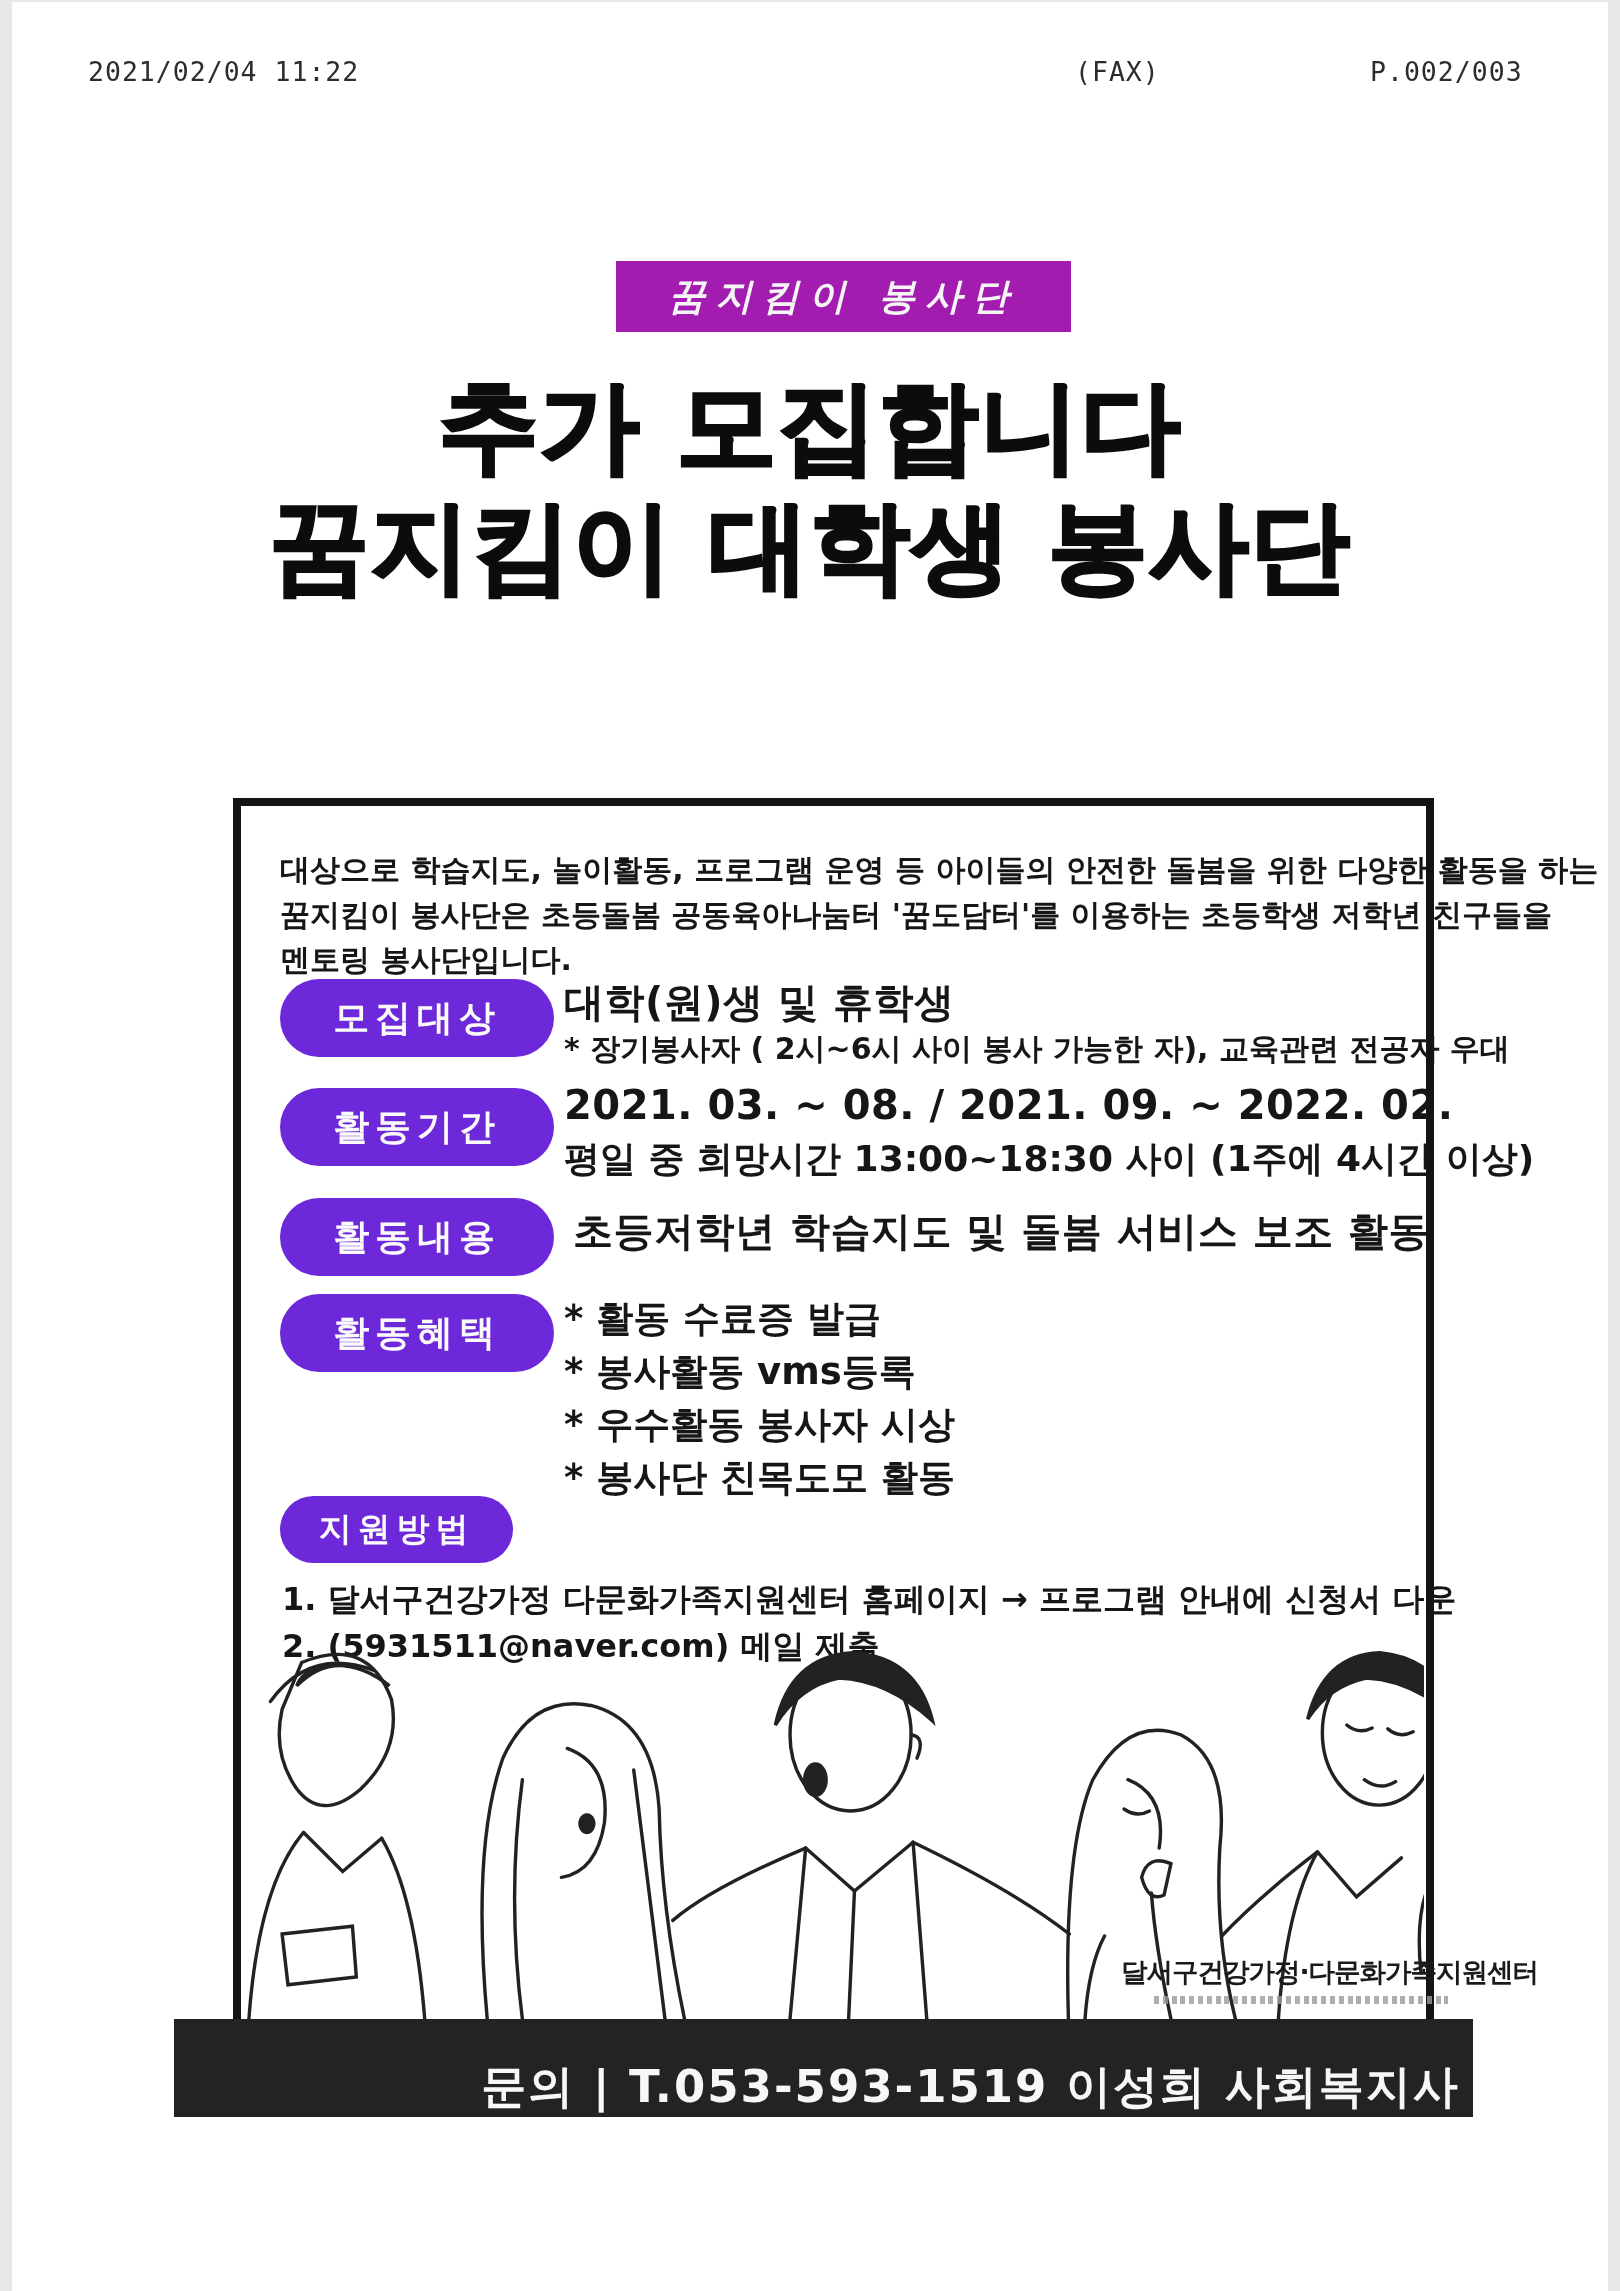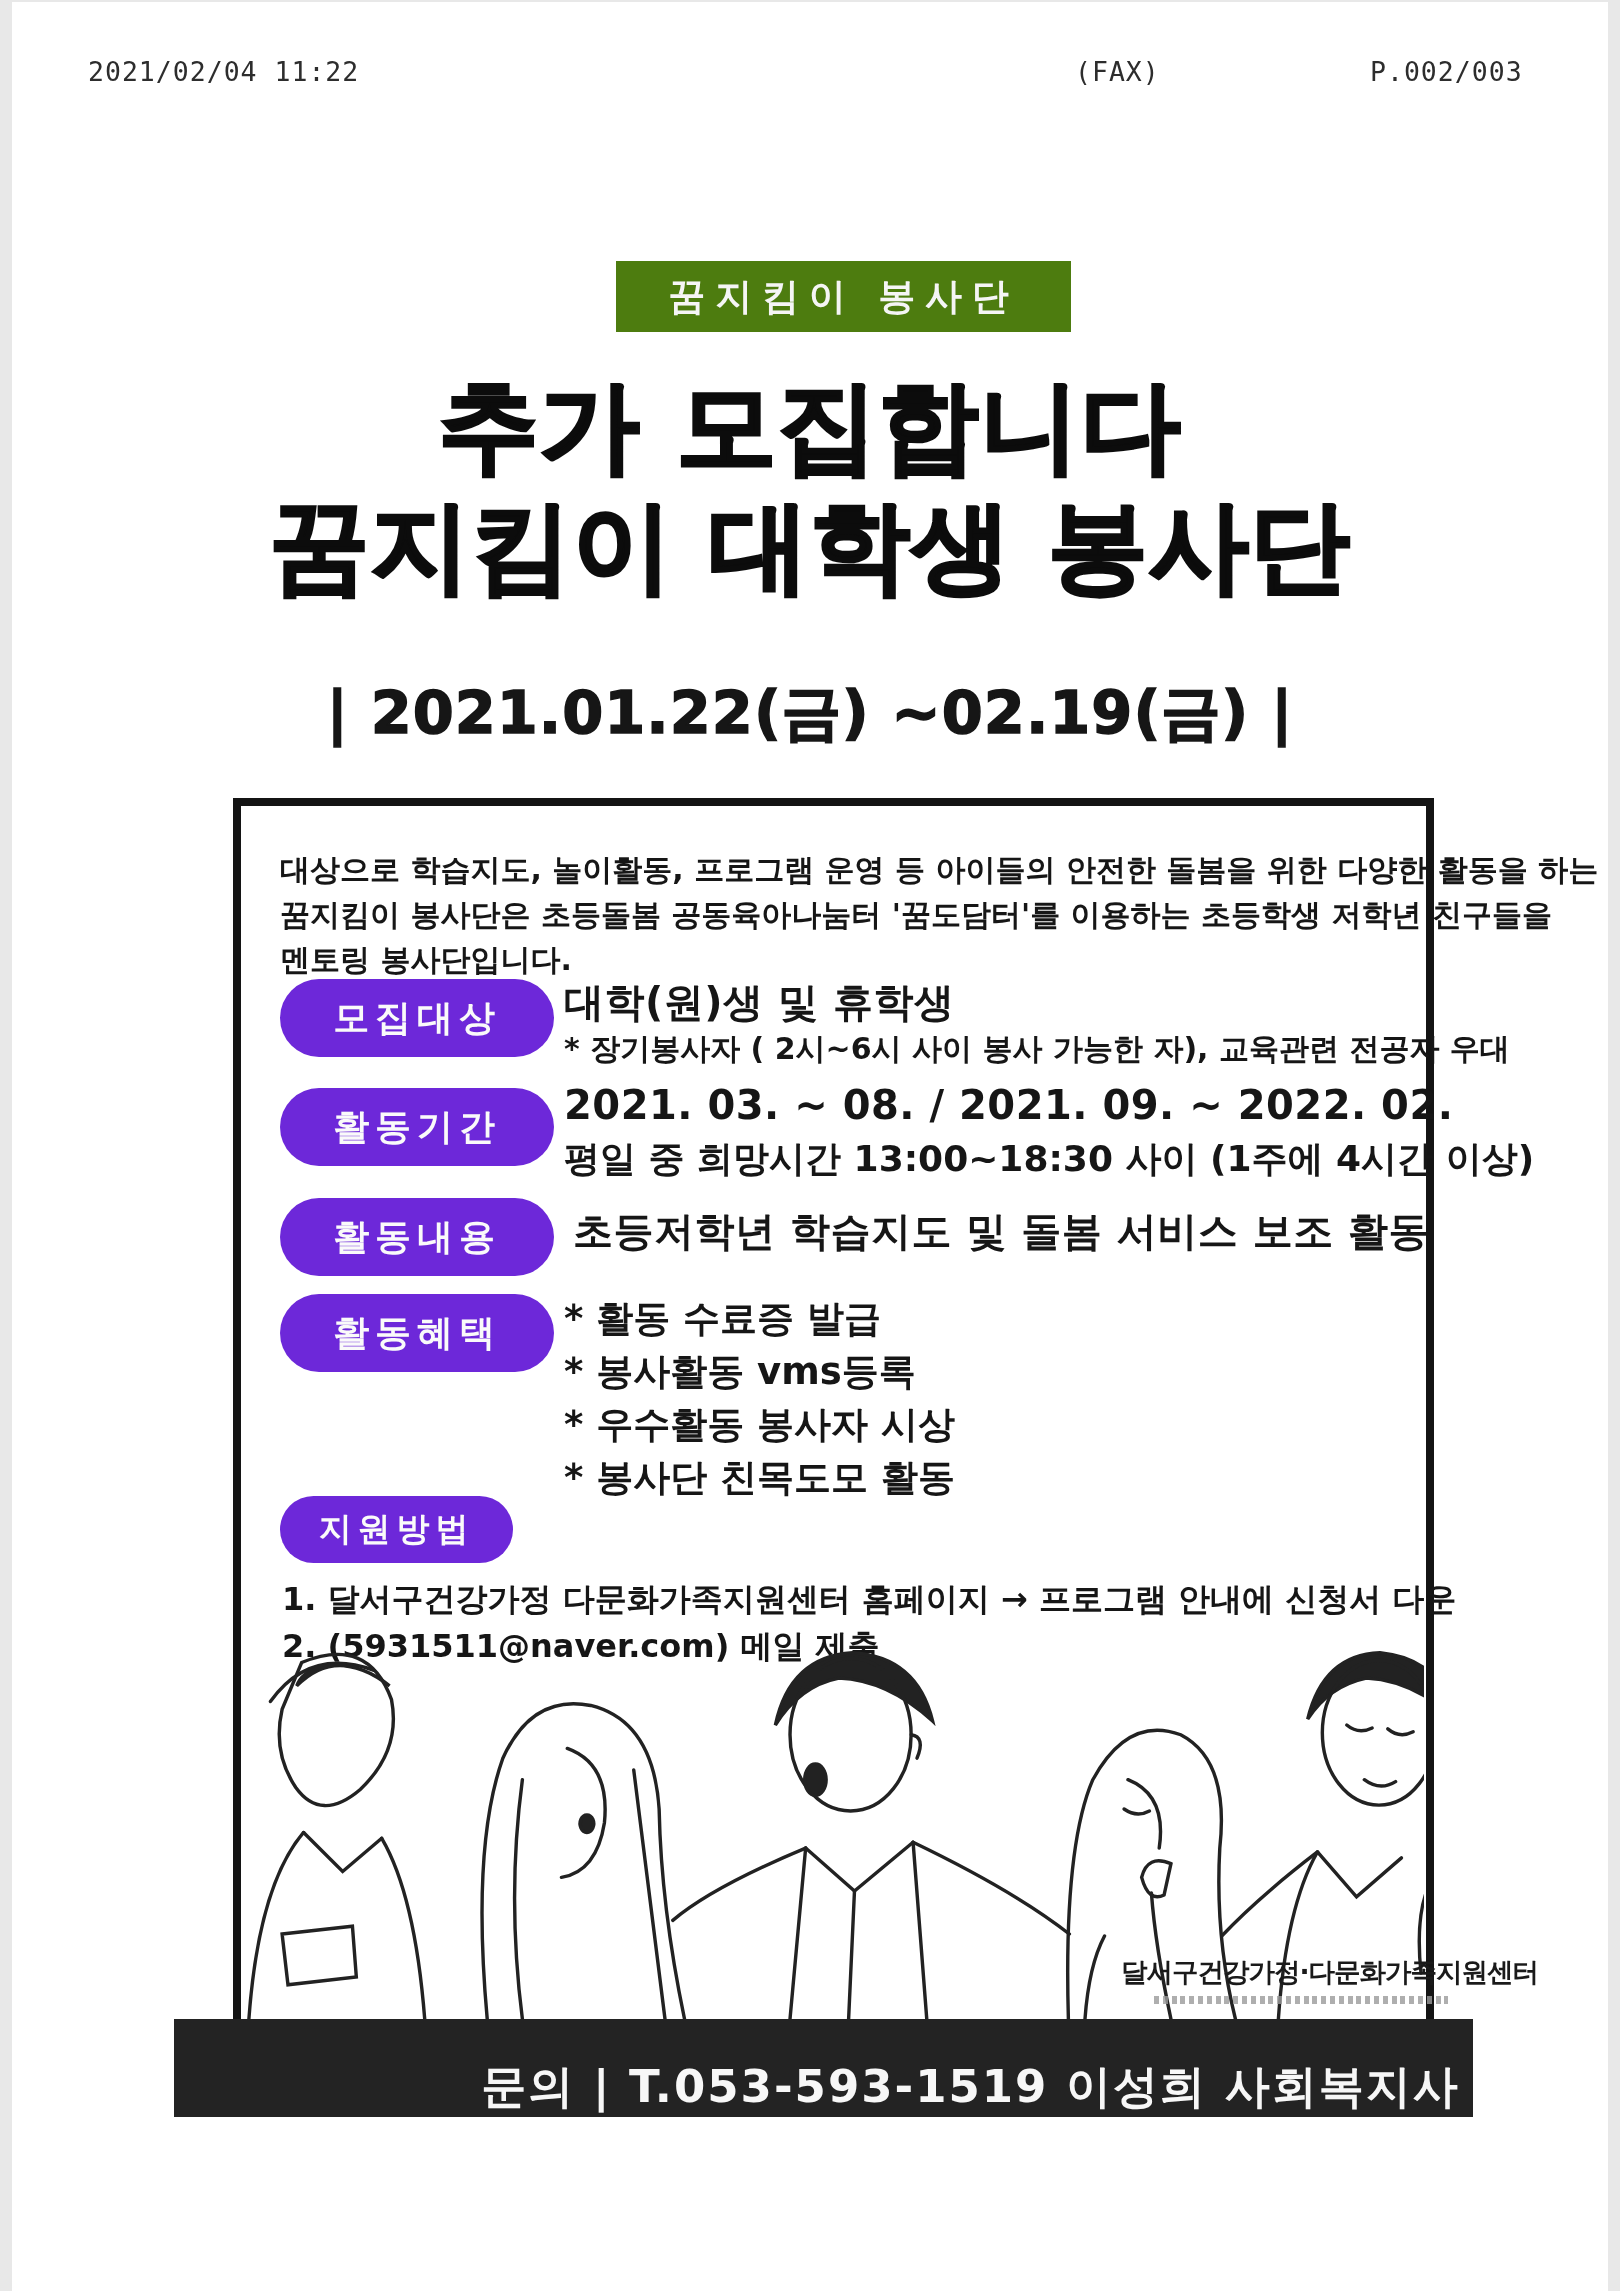--- a/index.html
+++ b/index.html
@@ -16,23 +16,23 @@
   .fax-header{position:absolute;top:54px;left:0;width:100%;height:39px;
     font-family:"DejaVu Sans Mono","Liberation Mono",monospace;
     font-size:26.5px;color:#2d2d2d;letter-spacing:1px;}
   .fax-datetime{position:absolute;left:76px;top:0;}
   .fax-label{position:absolute;left:1063px;top:0;}
   .fax-page{position:absolute;left:1358px;top:0;}
 
   
   .top-badge{
     position:absolute;left:604px;top:259px;width:455px;height:71px;
-    background:#4d7c0f;color:#f5f5f5;
+    background:#a21caf;color:#f5f5f5;
     display:flex;align-items:center;justify-content:center;
-    font-size:37px;font-weight:700;letter-spacing:9.8px;
+    font-size:37px;font-weight:700;letter-spacing:9.8px;font-style:italic;
   }
 
   
   .title{
     position:absolute;left:0;top:365px;width:100%;
     text-align:center;font-weight:900;color:#0c0c0c;
     font-size:100px;line-height:120px;letter-spacing:1px;
     -webkit-text-stroke:2.9px #0c0c0c;
   }
   .date-range{
@@ -107,21 +107,20 @@
     <span class="fax-page">P.002/003</span>
   </div>
 
   <div class="top-badge">꿈지킴이 봉사단</div>
 
   <div class="title">
     <div>추가 모집합니다</div>
     <div>꿈지킴이 대학생 봉사단</div>
   </div>
 
-  <div class="date-range">| 2021.01.22(금) ~02.19(금) |</div>
 
   <div class="main-box">
     <div class="box-inner">
 
       <div class="intro">
         <div>대상으로 학습지도, 놀이활동, 프로그램 운영 등 아이들의 안전한 돌봄을 위한 다양한 활동을 하는</div>
         <div>꿈지킴이 봉사단은 초등돌봄 공동육아나눔터 '꿈도담터'를 이용하는 초등학생 저학년 친구들을</div>
         <div>멘토링 봉사단입니다.</div>
       </div>
 

